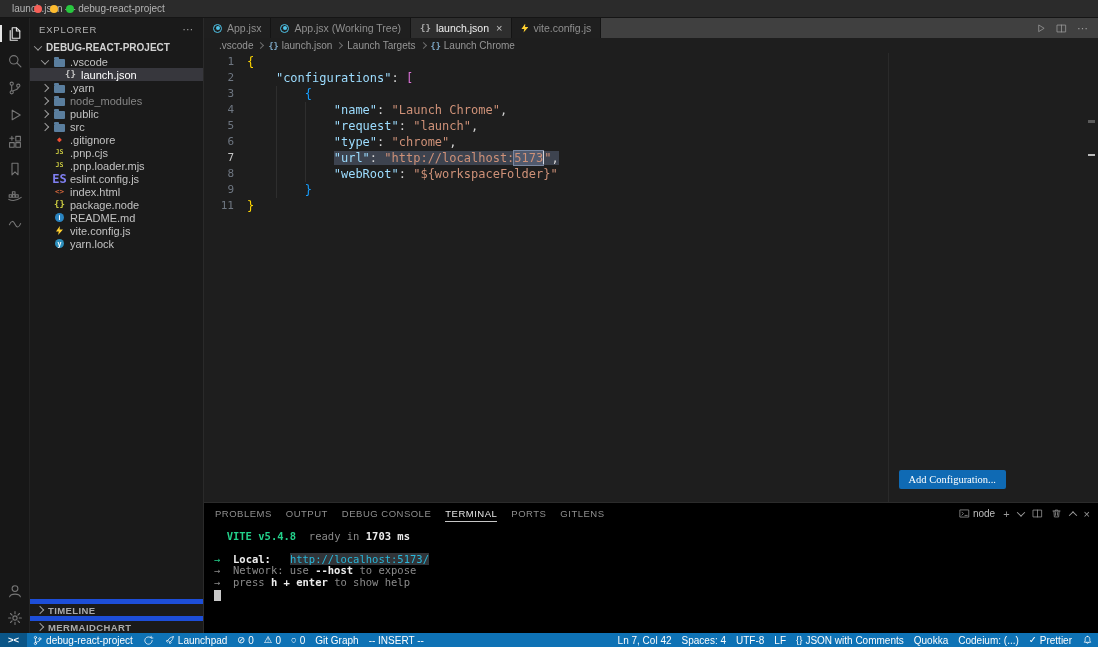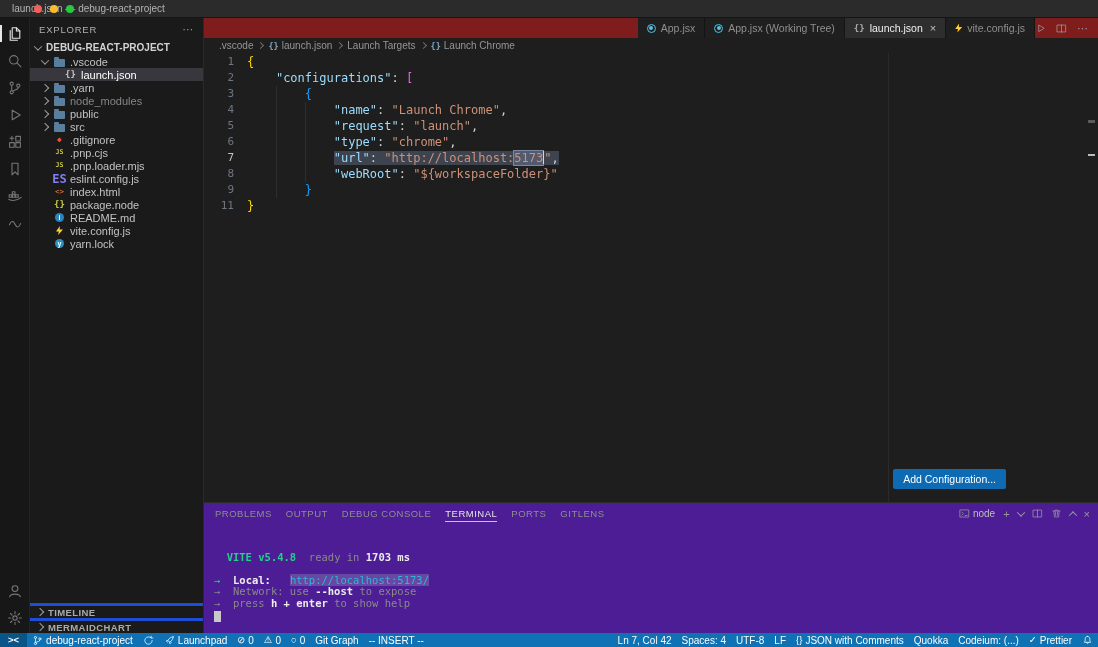--- a/index.html
+++ b/index.html
@@ -45,26 +45,26 @@
   .chevbox{width:9px;display:flex;justify-content:center;flex:none;}
   .iconbox{width:13px;height:11px;display:flex;justify-content:center;align-items:center;flex:none;
            font-family:"DejaVu Sans Mono",monospace;}
   .folder-icon{width:11px;height:8px;background:#5a7e9e;border-radius:1px;position:relative;margin-top:2px;}
   .folder-icon::before{content:"";position:absolute;top:-2px;left:0;width:5px;height:2px;background:#5a7e9e;border-radius:1px 1px 0 0;}
   .fi{line-height:1;font-weight:bold;}
   .ci{width:9px;height:9px;border-radius:50%;color:#fff;font-size:7px;font-weight:bold;
       display:flex;align-items:center;justify-content:center;font-family:"Liberation Sans",sans-serif;}
   .bolt{width:7px;height:9px;background:#ffd02f;clip-path:polygon(55% 0,0 60%,40% 60%,30% 100%,100% 38%,52% 38%);}
   .sb-sections{margin-top:auto;}
-  .section{height:12px;border-top:3px solid #1d4ed8;display:flex;align-items:center;gap:5px;
+  .section{height:12px;border-top:5px solid #1d4ed8;display:flex;align-items:center;gap:5px;
            padding-left:7px;font-size:9.5px;font-weight:bold;letter-spacing:.4px;color:#ababab;cursor:pointer;}
 
   
   .main{position:absolute;left:204px;top:18px;right:0;bottom:14px;display:flex;flex-direction:column;}
-  .tabbar{height:20px;background:#7f1d1d;display:flex;justify-content:flex-end;flex:none;}
+  .tabbar{height:20px;background:#404040;display:flex;justify-content:space-between;flex:none;}
   .tabs{display:flex;}
   .tab{display:flex;align-items:center;gap:5px;padding:0 9px;font-size:10.5px;color:#8f8f8f;
        background:#1f1f1f;border-right:1px solid #141414;cursor:pointer;white-space:nowrap;}
   .tab.active{background:#2e2e2e;color:#f0f0f0;}
   .tab .close{margin-left:2px;color:#c0c0c0;font-size:11px;}
   .react-icon{width:7px;height:7px;border:1.2px solid #4fc3e8;border-radius:50%;position:relative;flex:none;}
   .react-icon::after{content:"";position:absolute;inset:1.5px;background:#4fc3e8;border-radius:50%;}
   .tab-braces{color:#a9a9a9;font-size:9px;font-weight:bold;font-family:"DejaVu Sans Mono",monospace;}
   .tab-actions{display:flex;align-items:center;gap:10px;padding-right:10px;color:#9c9c9c;font-size:11px;}
   .tab-actions .act{cursor:pointer;display:flex;align-items:center;}
@@ -85,25 +85,25 @@
   .ln{width:30px;text-align:right;padding-right:13px;color:#6e7681;font-size:11px;flex:none;}
   .ln.active{color:#c6c6c6;}
   .tk-plain{color:#d4d4d4}.tk-key{color:#9cdcfe}.tk-str{color:#ce9178}
   .tk-b1{color:#ffd700}.tk-b2{color:#da70d6}.tk-b3{color:#179fff}
   .sel{background:#3d434f;}
   .word{background:#515a6e;box-shadow:0 0 0 1px #7a87a0;}
   .caret{display:inline-block;width:1px;height:13px;background:#d2d6de;vertical-align:-2px;}
   .guide{position:absolute;width:1px;background:#2e2e2e;}
   .ruler{position:absolute;top:0;bottom:0;left:684px;width:1px;background:#2a2a2a;}
   .add-config{position:absolute;right:92px;bottom:13px;color:#fff;font-size:10.5px;padding:4px 10px;
-              border:none;border-radius:2px;font-family:Liberation Sans, sans-serif;cursor:pointer;}
+              border:none;border-radius:2px;font-family:Liberation Serif, serif;cursor:pointer;}
   .ov-mark{position:absolute;right:3px;width:7px;}
 
   
-  .panel{height:130px;flex:none;border-top:1px solid #2b2b2b;background:#4c1d95;display:flex;flex-direction:column;gap:21px;}
+  .panel{height:130px;flex:none;border-top:1px solid #2b2b2b;background:#000000;display:flex;flex-direction:column;}
   .panel-header{height:21px;flex:none;display:flex;justify-content:space-between;align-items:stretch;padding:0 8px 0 4px;}
   .panel-tabs{display:flex;}
   .ptab{display:flex;align-items:center;padding:0 7px;font-size:9.5px;letter-spacing:.5px;color:#8f8f8f;position:relative;cursor:pointer;}
   .ptab.active{color:#e4e4e4;}
   .ptab.active::after{content:"";position:absolute;left:7px;right:7px;bottom:2px;height:1px;background:#c6c6c6;}
   .panel-actions{display:flex;align-items:center;gap:8px;color:#9a9a9a;font-size:11px;}
   .panel-actions .act{cursor:pointer;display:flex;align-items:center;gap:3px;}
   .panel-actions .shell-label{font-size:10px;color:#bdbdbd;}
   .terminal{flex:1;padding:7px 0 0 10px;font-family:"DejaVu Sans Mono",monospace;
             font-size:10.5px;line-height:11.4px;white-space:pre;}

